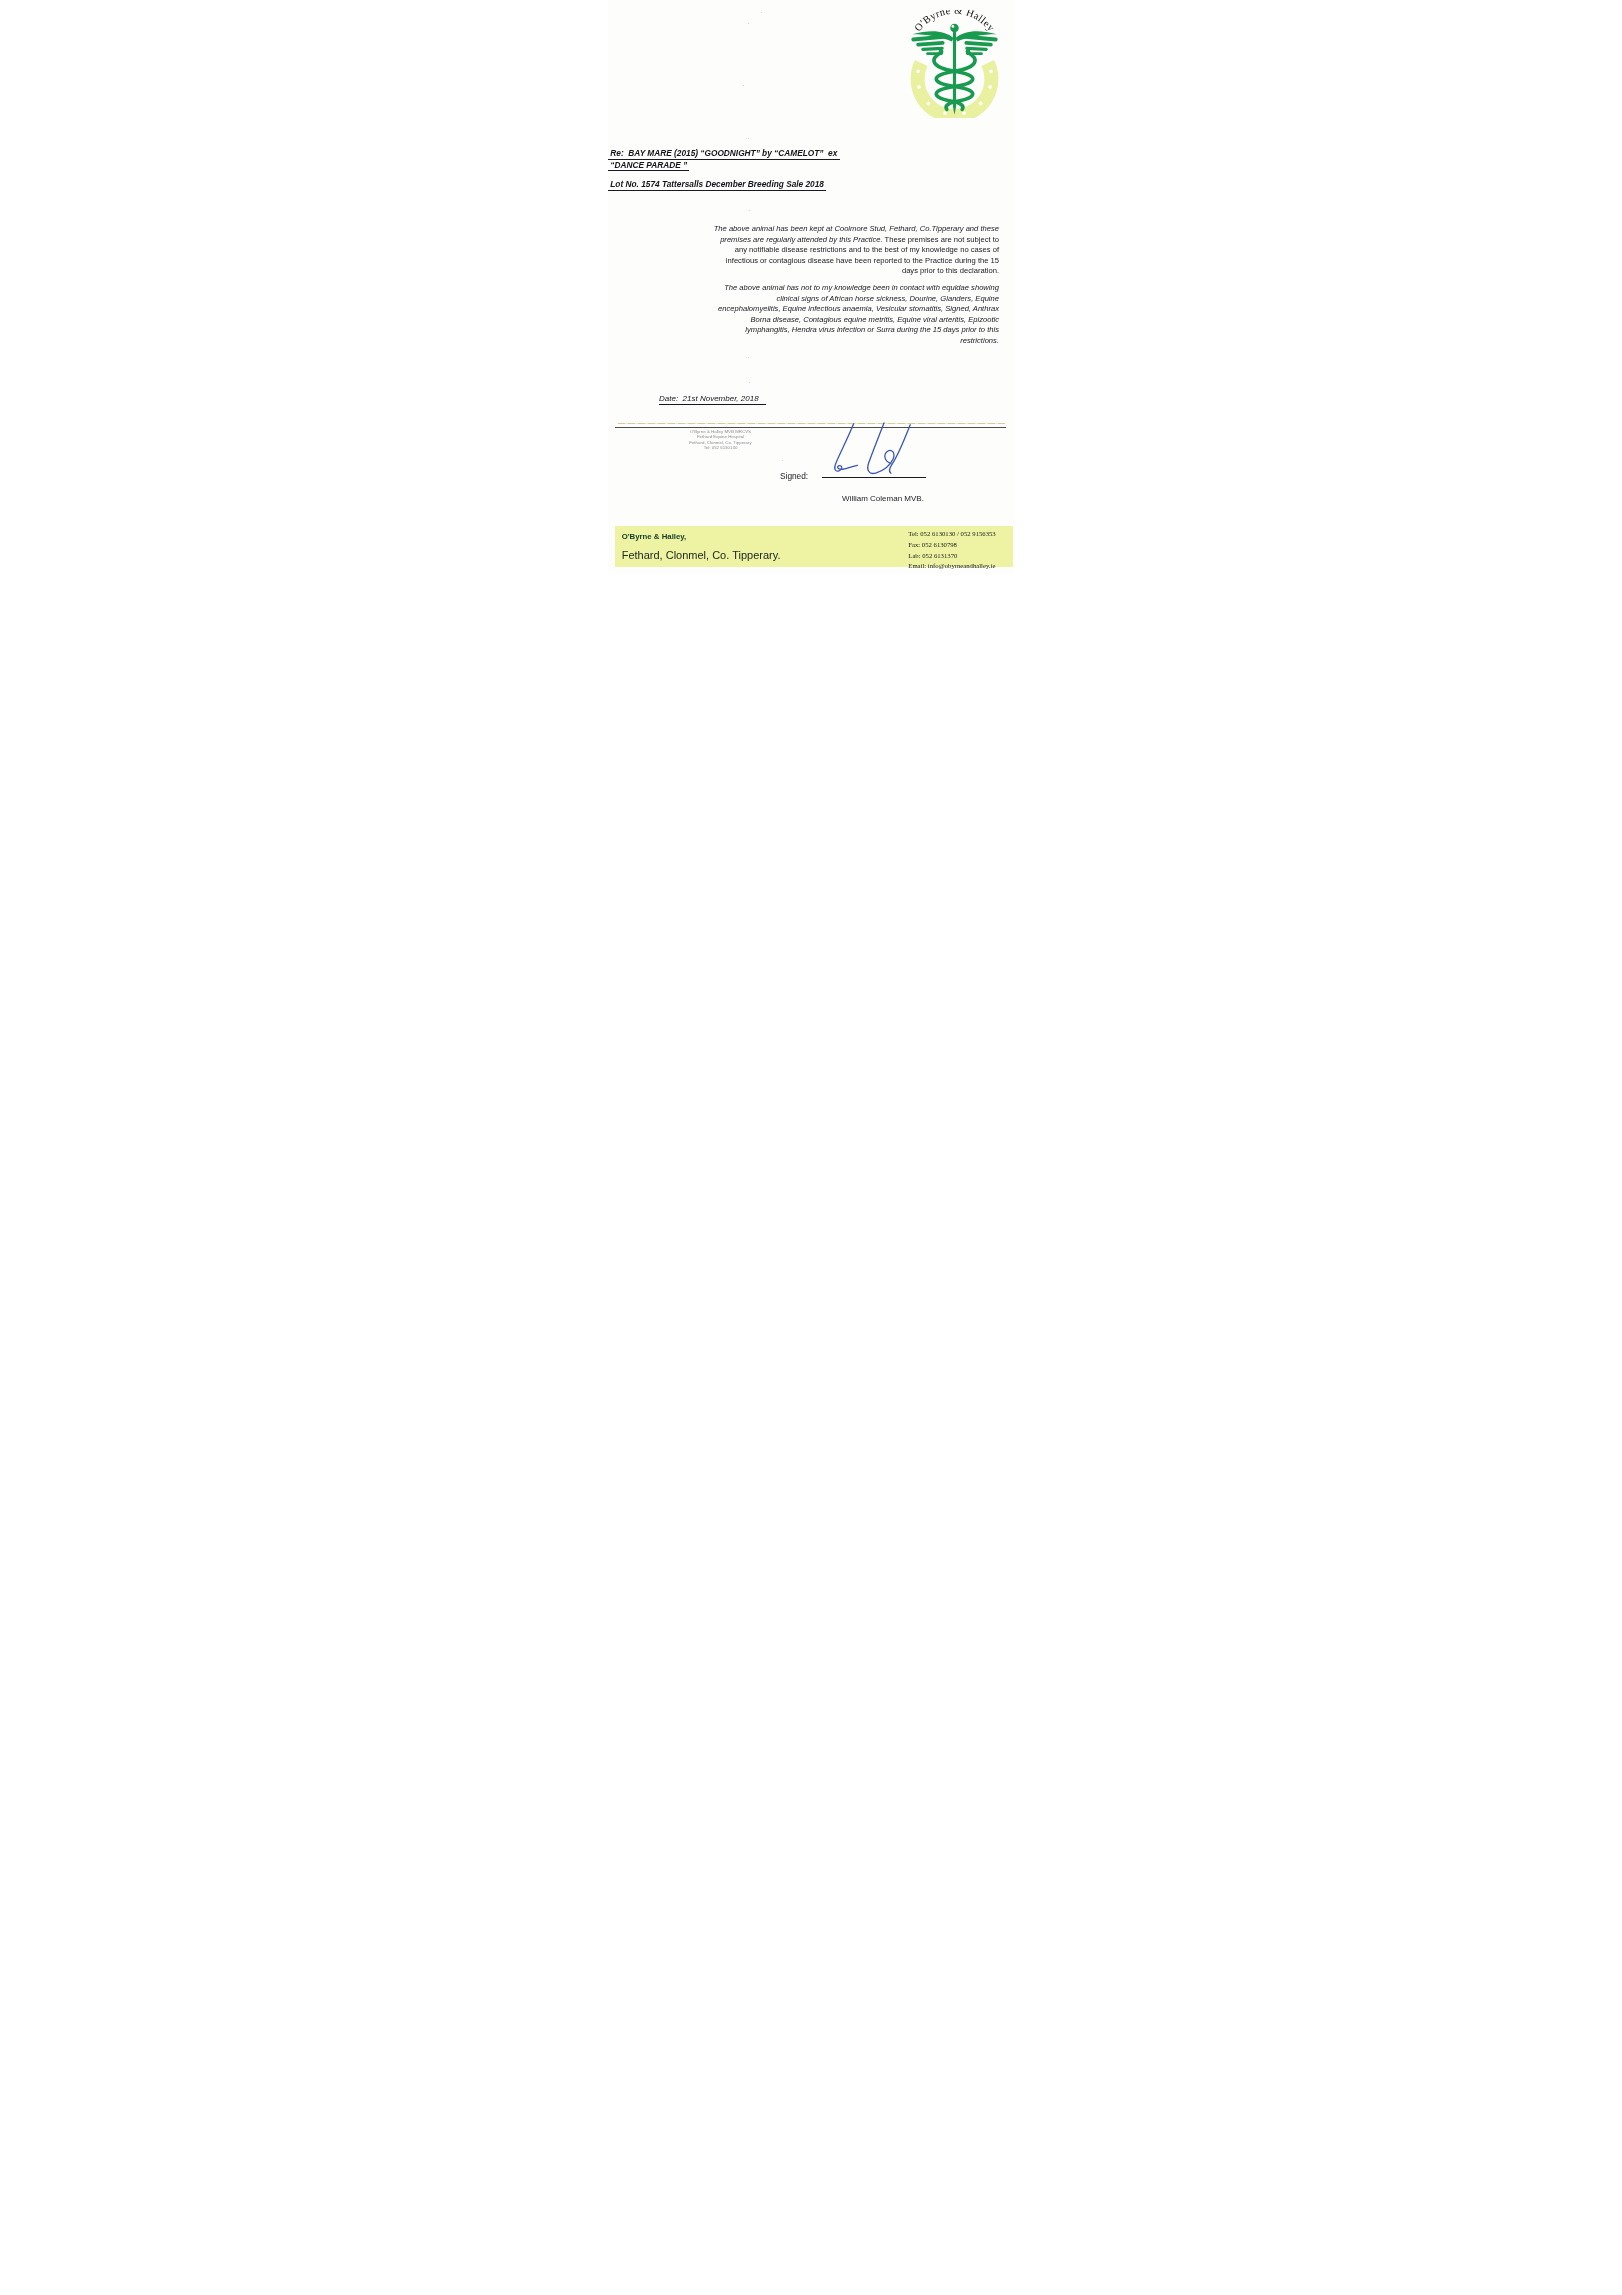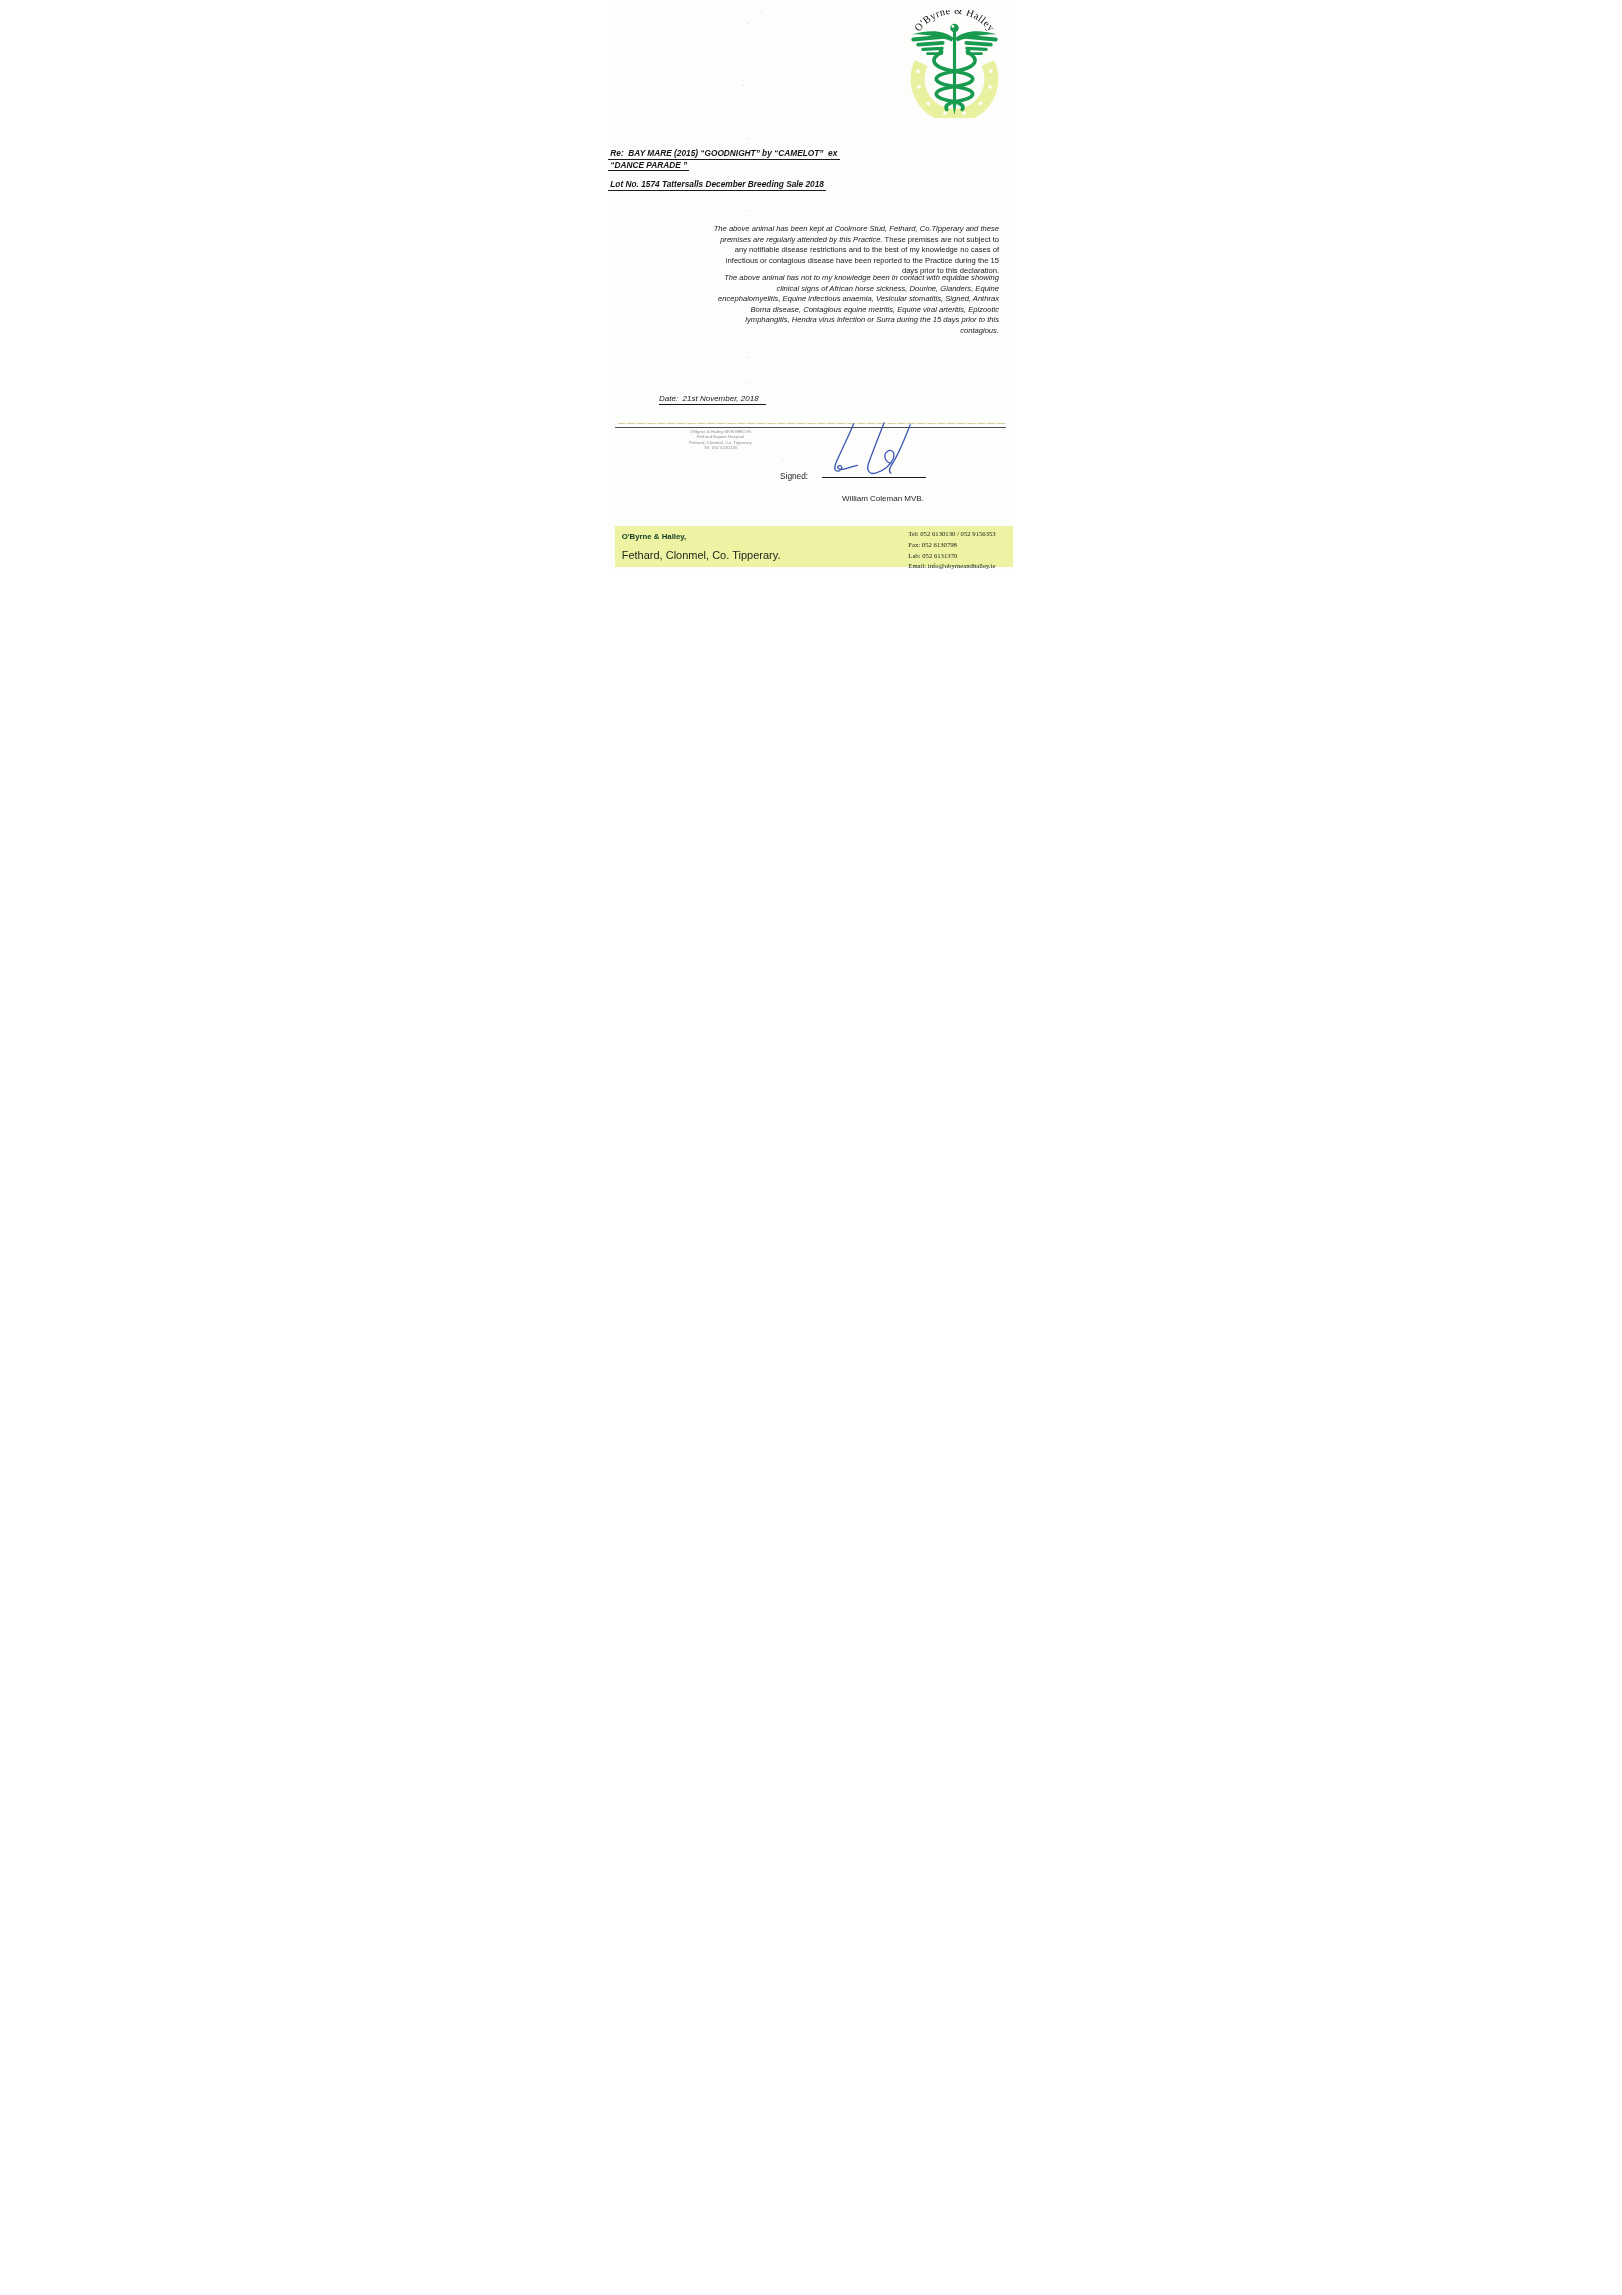--- a/index.html
+++ b/index.html
@@ -13,21 +13,21 @@
   
   .heading{position:absolute;left:0;top:148px;width:406px;text-align:left;
     font-weight:bold;font-style:italic;font-size:8.3px;line-height:10px;color:#14141a;}
   .heading-row{display:block;}
   .heading-line{white-space:pre;display:inline-block;border-bottom:1.4px solid #1a1a20;padding:0 2.3px 0.5px 2.3px;}
   .heading-row.lot{margin-top:8.3px;text-decoration:underline;}
   
   .para{position:absolute;left:51px;width:340px;font-size:7.6px;line-height:10.6px;color:#1a1a1f;}
   .para .line{white-space:pre;text-align:right;}
   .para1{top:224px;}
-  .para2{top:273px;font-style:italic;}
+  .para2{top:283px;font-style:italic;}
   .it{font-style:italic;}
   
   .date-line{position:absolute;left:51px;top:394px;font-style:italic;font-size:8px;
     white-space:pre;border-bottom:1.1px solid #17171c;padding:0 7.3px 0.9px 0;color:#17171c;}
   
   .rule-tan{position:absolute;left:10px;top:423px;width:387px;height:0.9px;
     background:repeating-linear-gradient(90deg,#d8cd9e 0 7.3px,#efe9d2 7.3px 10px);}
   .rule-gray{position:absolute;left:7.3px;top:427px;width:391px;height:1px;background:#4d4d4d;}
   
   .stamp{position:absolute;left:69px;top:429px;width:87px;text-align:center;
@@ -130,21 +130,21 @@
     <div class="line">infectious or contagious disease have been reported to the Practice during the 15</div>
     <div class="line">days prior to this declaration.</div>
   </div>
 
   <div class="para para2">
     <div class="line">The above animal has not to my knowledge been in contact with equidae showing</div>
     <div class="line">clinical signs of African horse sickness, Dourine, Glanders, Equine</div>
     <div class="line">encephalomyelitis, Equine infectious anaemia, Vesicular stomatitis, Signed, Anthrax</div>
     <div class="line">Borna disease, Contagious equine metritis, Equine viral arteritis, Epizootic</div>
     <div class="line">lymphangitis, Hendra virus infection or Surra during the 15 days prior to this</div>
-    <div class="line">contagious.</div>
+    <div class="line">restrictions.</div>
   </div>
 
   <div class="date-line">Date:  21st November, 2018</div>
 
   <div class="rule-tan"></div>
   <div class="rule-gray"></div>
 
   <div class="stamp">
     <div>O'Byrne &amp; Halley MVB MRCVS</div>
     <div>Fethard Equine Hospital</div>

